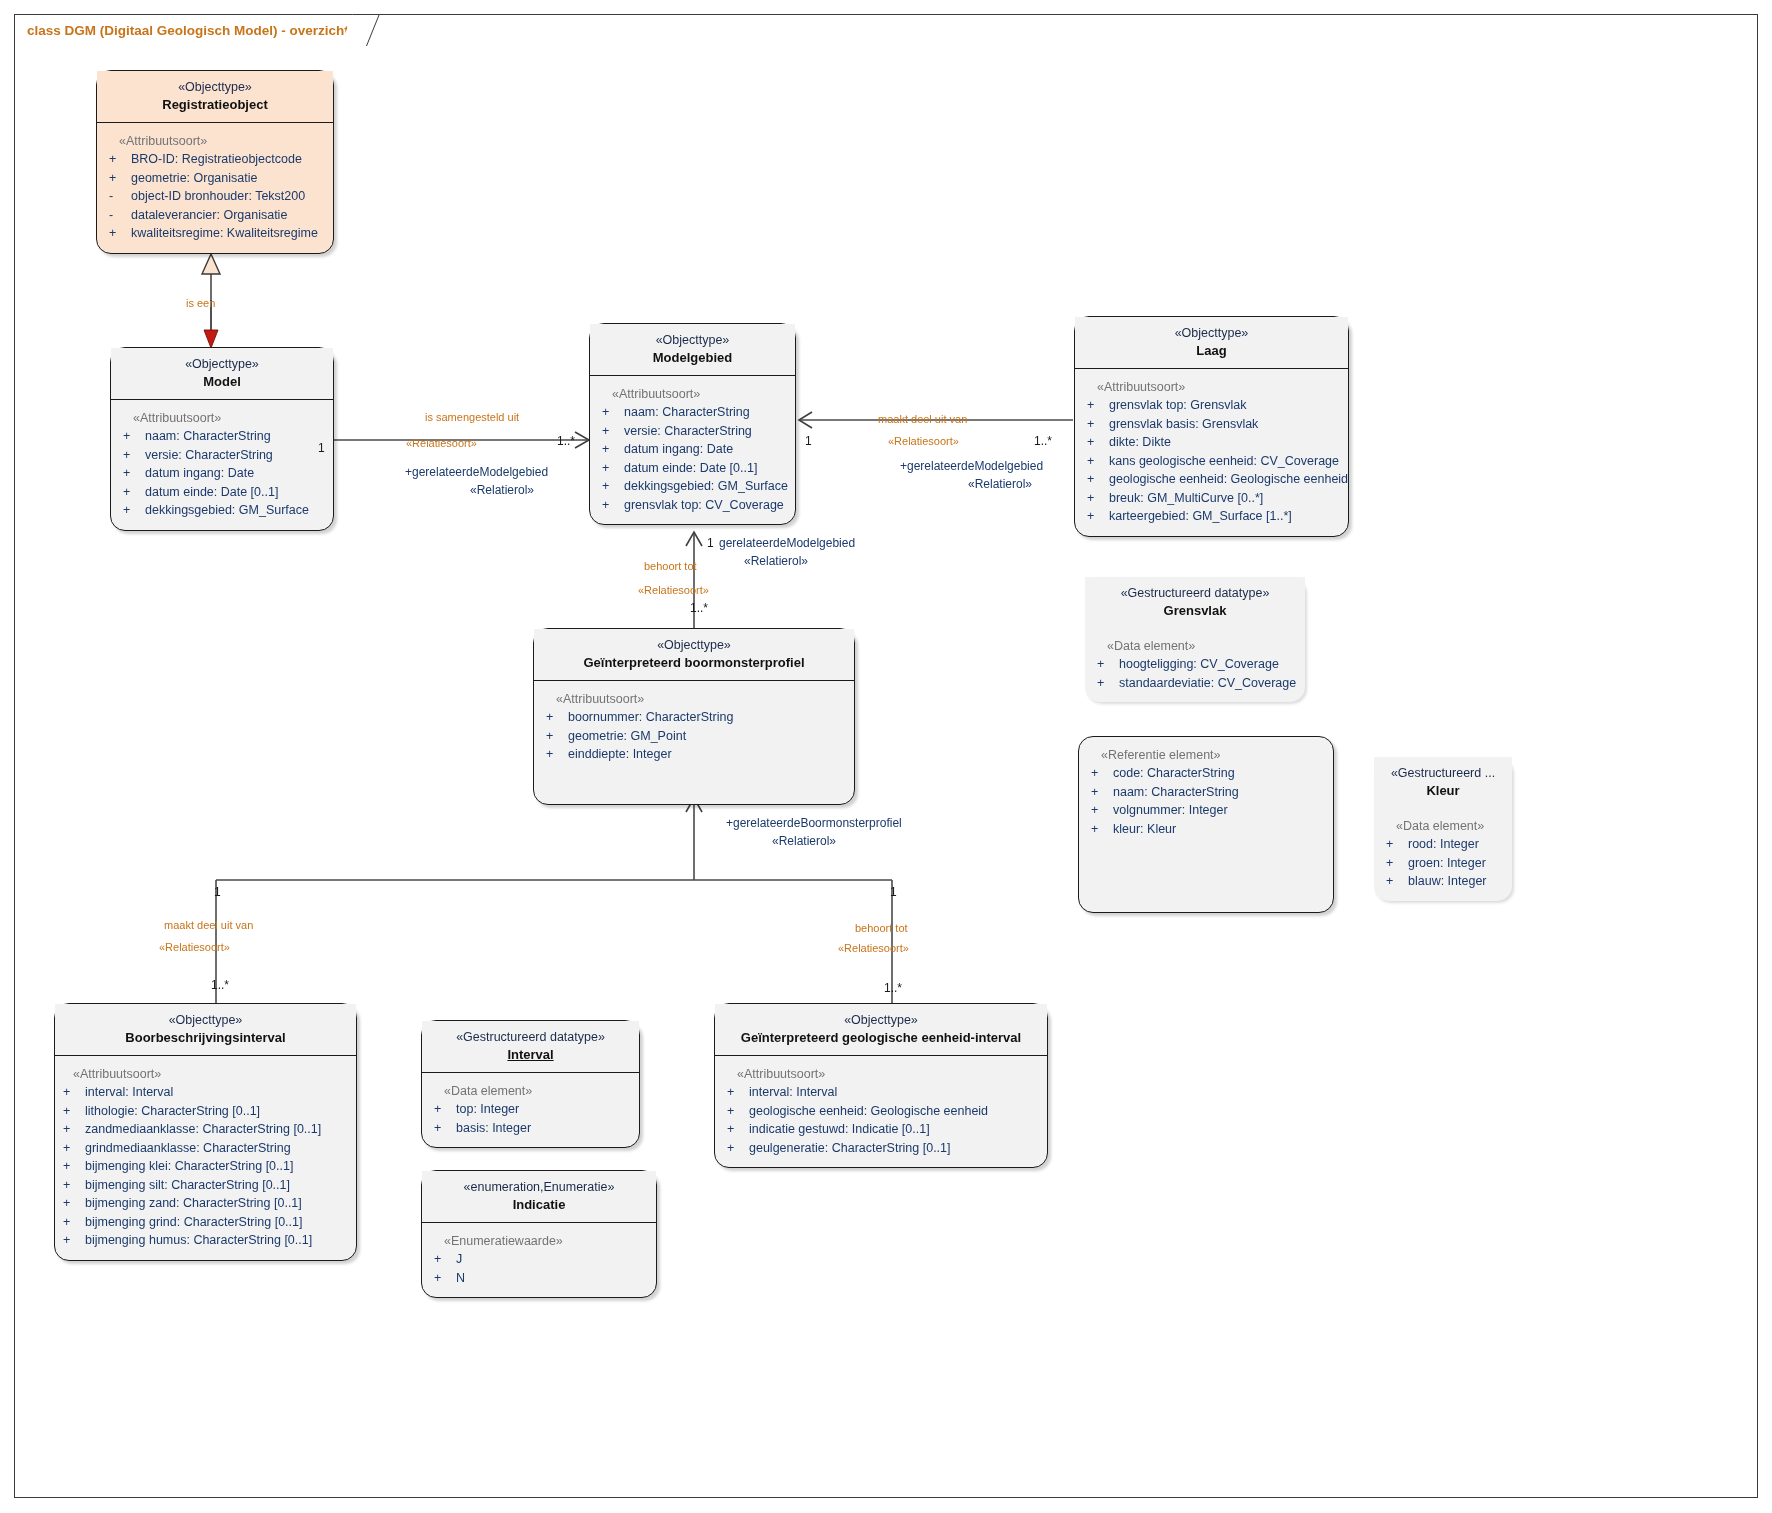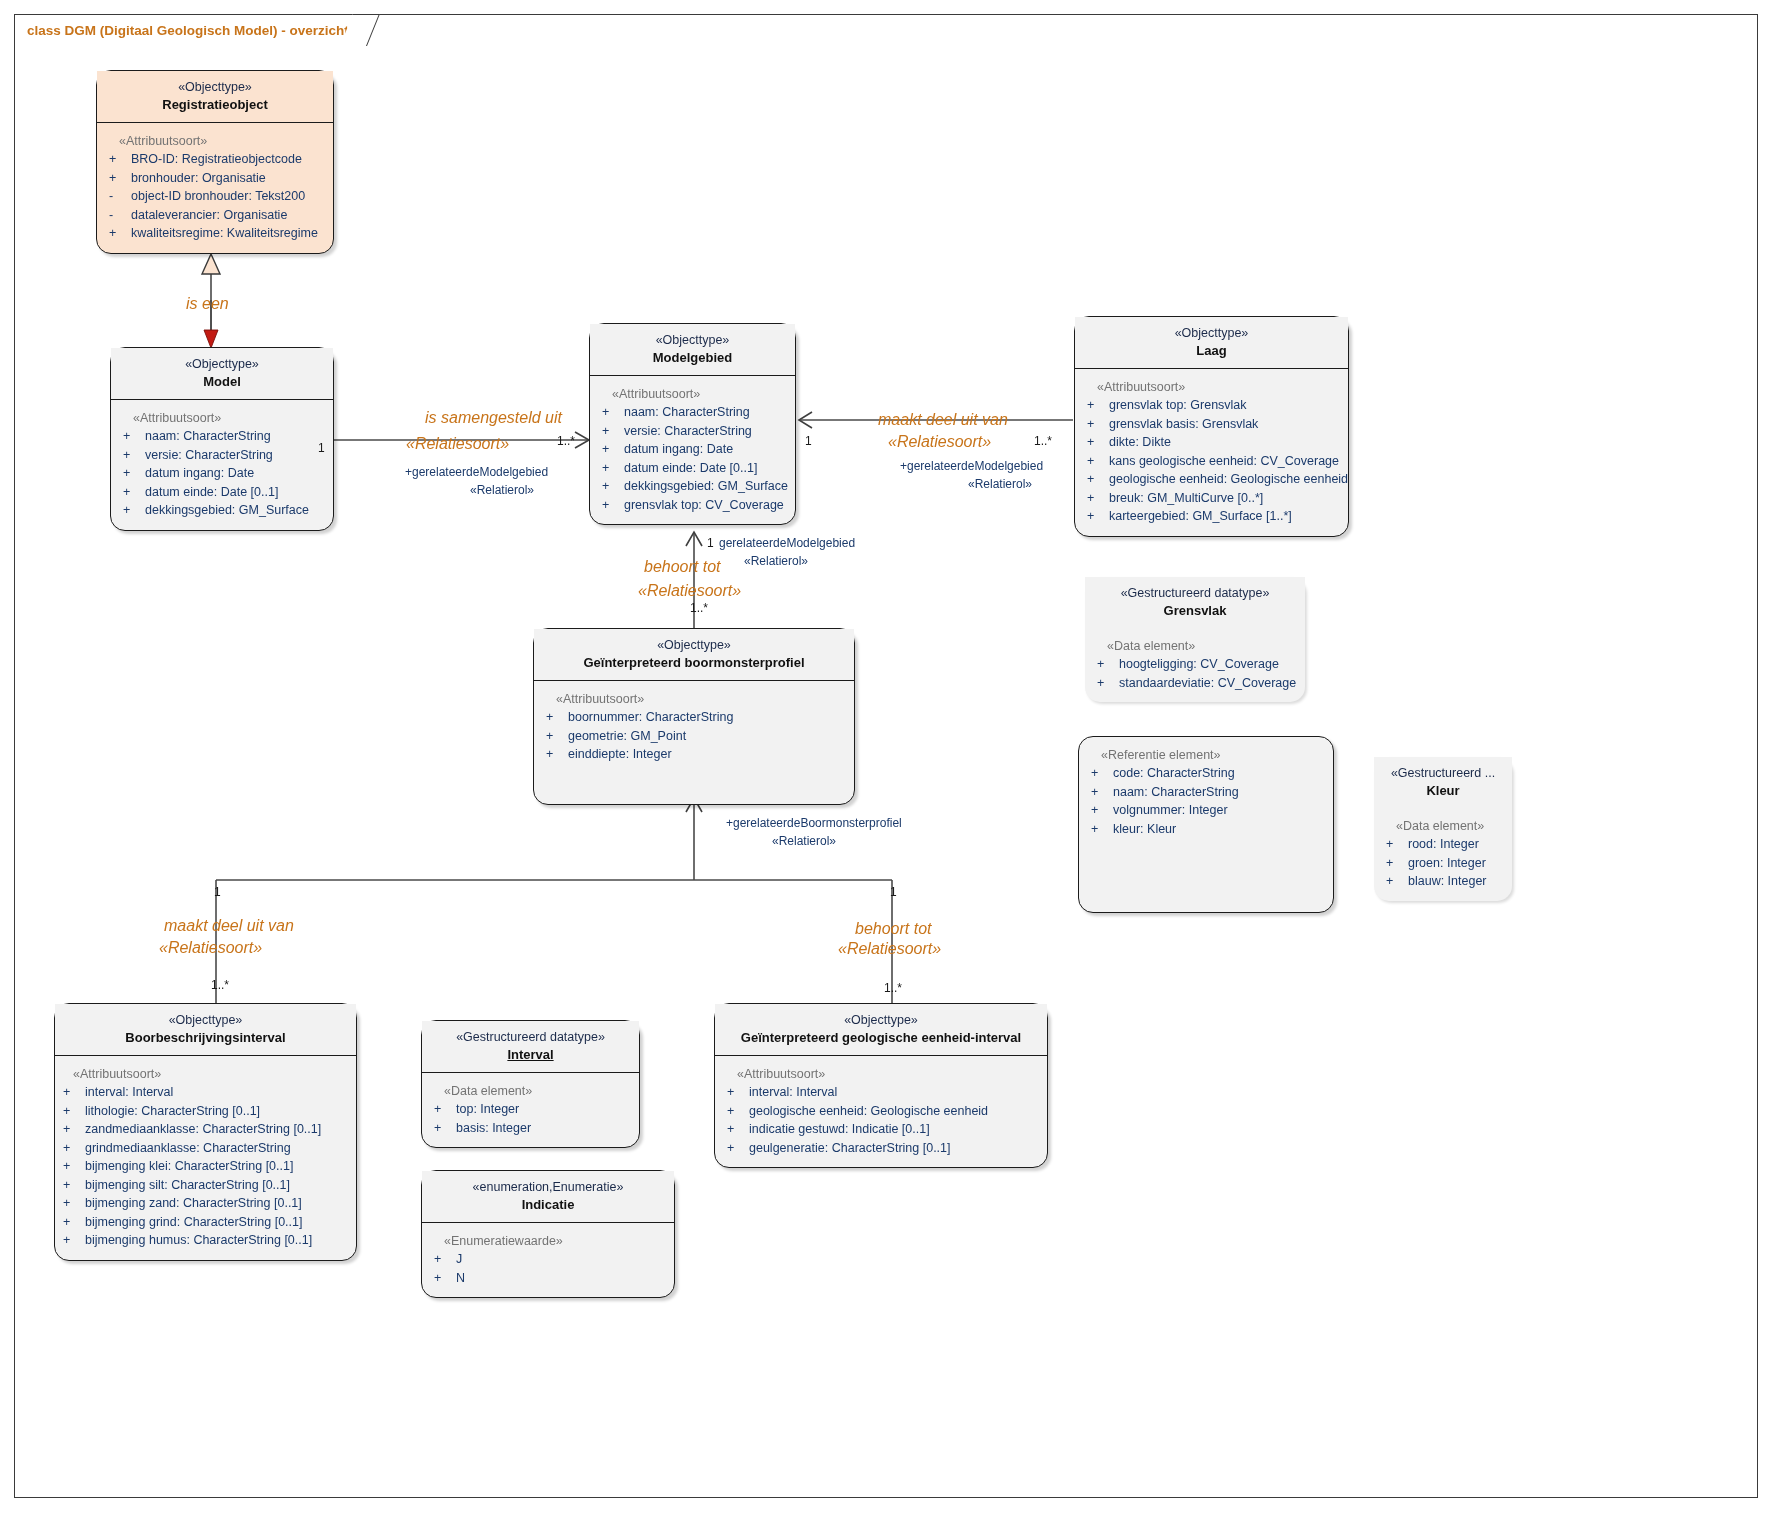--- a/index.html
+++ b/index.html
@@ -27,21 +27,21 @@
   .uml .cname.underline{text-decoration:underline;}
   .uml .body{padding:9px 6px 10px 10px;}
   .uml .secstereo{font-size:12.5px;color:#737373;padding-left:12px;line-height:18px;}
   .attr{display:flex;font-size:12.5px;color:#1b3a6b;line-height:18.5px;white-space:nowrap;}
   .attr .vis{width:22px;flex:0 0 22px;color:#1b3a6b;text-align:left;padding-left:2px;}
   .attr .txt{flex:1 1 auto;}
 
   
   .uml.peach{background:#fbe3d0;}
   .uml.peach .hdr{background:#fbe3d0;}
-  .lnk-label{position:absolute;font-size:16px;color:#c8741a;white-space:nowrap;line-height:15px;font-style:italic;}
+  .lnk-label{position:absolute;font-size:11px;color:#c8741a;white-space:nowrap;line-height:15px;}
   .mult{position:absolute;font-size:12px;color:#1b1b1b;white-space:nowrap;}
   .role{position:absolute;font-size:12px;color:#1b3a6b;white-space:nowrap;line-height:16px;}
 
   svg.ov{position:absolute;left:0;top:0;width:1772px;height:1513px;pointer-events:none;}
 </style>
 </head>
 <body>
 
 <div id="canvas">
 
@@ -94,21 +94,21 @@
       <div class="cname">Registratieobject</div>
     </div>
     <div class="body">
       <div class="secstereo">«Attribuutsoort»</div>
       <div class="attr">
           <span class="vis">+</span>
           <span class="txt">BRO-ID: Registratieobjectcode</span>
         </div>
       <div class="attr">
           <span class="vis">+</span>
-          <span class="txt">bronhouder: Organisatie</span>
+          <span class="txt">geometrie: Organisatie</span>
         </div>
       <div class="attr">
           <span class="vis">-</span>
           <span class="txt">object-ID bronhouder: Tekst200</span>
         </div>
       <div class="attr">
           <span class="vis">-</span>
           <span class="txt">dataleverancier: Organisatie</span>
         </div>
       <div class="attr">
@@ -387,21 +387,21 @@
           <span class="vis">+</span>
           <span class="txt">indicatie gestuwd: Indicatie [0..1]</span>
         </div>
       <div class="attr">
           <span class="vis">+</span>
           <span class="txt">geulgeneratie: CharacterString [0..1]</span>
         </div>
     </div>
   </div>
 
-  <div class="uml bordered" style="left:421px;top:1170px;width:254px;">
+  <div class="uml bordered" style="left:421px;top:1170px;width:236px;">
     <div class="hdr">
       <div class="stereo">«enumeration,Enumeratie»</div>
       <div class="cname">Indicatie</div>
     </div>
     <div class="body">
       <div class="secstereo">«Enumeratiewaarde»</div>
       <div class="attr">
           <span class="vis">+</span>
           <span class="txt">J</span>
         </div>

